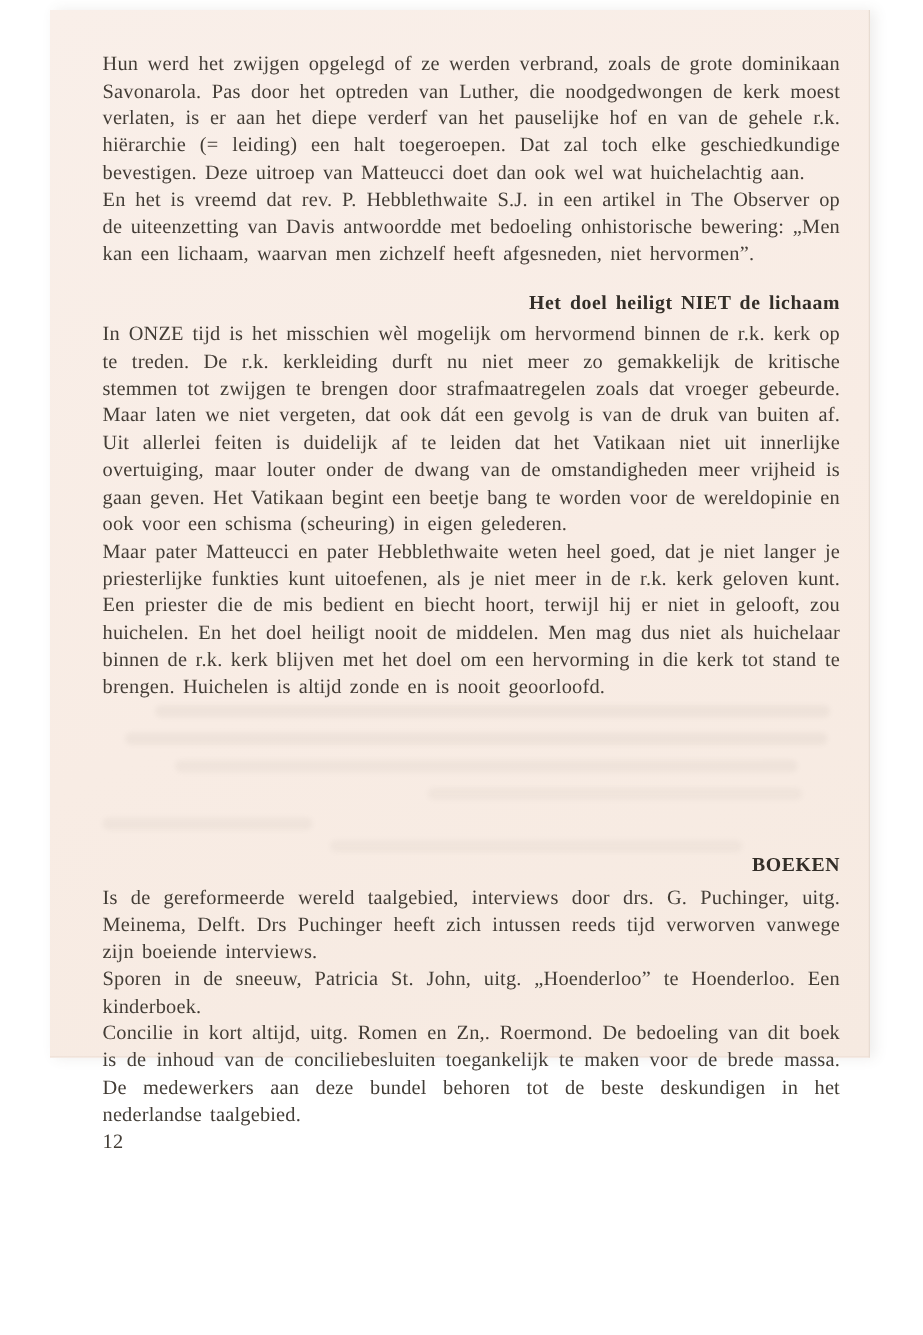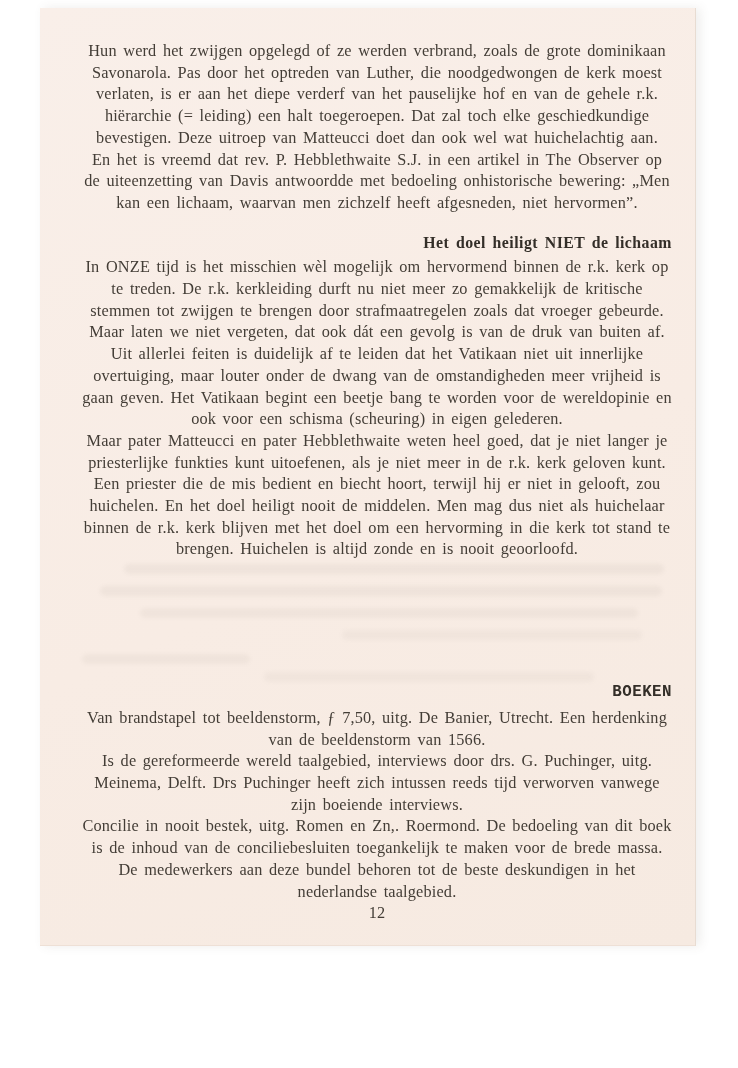--- a/index.html
+++ b/index.html
@@ -2,40 +2,40 @@
 <html><head>
 <meta charset="utf-8">
 <style>
   html,body{margin:0;padding:0;}
   body{
     width:738px;height:1068px;position:relative;overflow:hidden;
     background:#ffffff;
     font-family:"Liberation Serif","DejaVu Serif",serif;
   }
   .book-page{
-    position:absolute;left:40px;top:8px;width:656px;height:938px;
+    position:absolute;left:40px;top:8px;width:656px;height:838px;
     background:linear-gradient(155deg,#f9efe9 0%,#f8ece4 55%,#f6eae1 100%);
     box-shadow:4px 0 10px rgba(90,80,70,0.10), inset -1px 0 0 #e8dcd2, inset 0 -1px 0 #eee0d6;
   }
   .text-block{
     position:absolute;left:42px;top:32px;width:590px;
     color:#433d36;
     font-size:16.3px;line-height:21.7px;
     text-align:justify;
     word-spacing:0.14em;letter-spacing:0.01em;
   }
-  .text-block p{margin:0;text-align:center;}
+  .text-block p{margin:0;}
   .it{}
   h2.heading{
     margin:18px 0 3px 0;
     font-size:15.8px;line-height:21.7px;
     font-weight:bold;color:#332e28;
     text-align:right;letter-spacing:0.03em;
   }
-  h2.heading.books{margin-top:0;font-family:Liberation Mono, monospace;}
+  h2.heading.books{margin-top:0;}
   .bleed-gap{position:relative;height:122px;}
   .bleed-line{
     position:absolute;height:10px;border-radius:5px;
     background:#8a7f74;opacity:0.08;filter:blur(2px);
   }
   .bleed-line:nth-child(1){top:4px;left:42px;width:540px;}
   .bleed-line:nth-child(2){top:26px;left:18px;width:562px;}
   .bleed-line:nth-child(3){top:48px;left:58px;width:498px;opacity:0.07;}
   .bleed-line:nth-child(4){top:70px;left:260px;width:300px;opacity:0.06;}
   .bleed-line:nth-child(5){top:94px;left:0px;width:168px;opacity:0.07;}
@@ -55,19 +55,19 @@
         <p><span>Maar pater Matteucci en pater Hebblethwaite weten heel goed, dat je niet langer je priesterlijke funkties kunt uitoefenen, als je niet meer in de r.k. kerk geloven kunt. Een priester die de mis bedient en biecht hoort, terwijl hij er niet in gelooft, zou huichelen. En het doel heiligt nooit de middelen. Men mag dus niet als huichelaar binnen de r.k. kerk blijven met het doel om een hervorming in die kerk tot stand te brengen. Huichelen is altijd zonde en is nooit geoorloofd.</span></p>
         <div class="bleed-gap">
           <span class="bleed-line"></span>
           <span class="bleed-line"></span>
           <span class="bleed-line"></span>
           <span class="bleed-line"></span>
           <span class="bleed-line"></span>
           <span class="bleed-line"></span>
         </div>
         <h2 class="heading books">BOEKEN</h2>
-        <p><span class="it">Van brandstapel tot beeldenstorm</span><span>, </span><span class="it">ƒ</span><span> 7,50, uitg. De Banier, Utrecht. Een herdenking van de beeldenstorm van 1566.</span></p>
         <p><span class="it">Is de gereformeerde wereld taalgebied</span><span>, interviews door drs. G. Puchinger, uitg. Meinema, Delft. Drs Puchinger heeft zich intussen reeds tijd verworven vanwege zijn boeiende interviews.</span></p>
-        <p><span class="it">Concilie in nooit bestek</span><span>, uitg. Romen en Zn,. Roermond. De bedoeling van dit boek is de inhoud van de conciliebesluiten toegankelijk te maken voor de brede massa. De medewerkers aan deze bundel behoren tot de beste deskundigen in het nederlandse taalgebied.</span></p>
+        <p><span class="it">Sporen in de sneeuw</span><span>, Patricia St. John, uitg. „Hoenderloo” te Hoenderloo. Een kinderboek.</span></p>
+        <p><span class="it">Concilie in kort altijd</span><span>, uitg. Romen en Zn,. Roermond. De bedoeling van dit boek is de inhoud van de conciliebesluiten toegankelijk te maken voor de brede massa. De medewerkers aan deze bundel behoren tot de beste deskundigen in het nederlandse taalgebied.</span></p>
       </div>
     <p class="page-number">12</p>
   </div>
 </div>
 
 </body></html>

